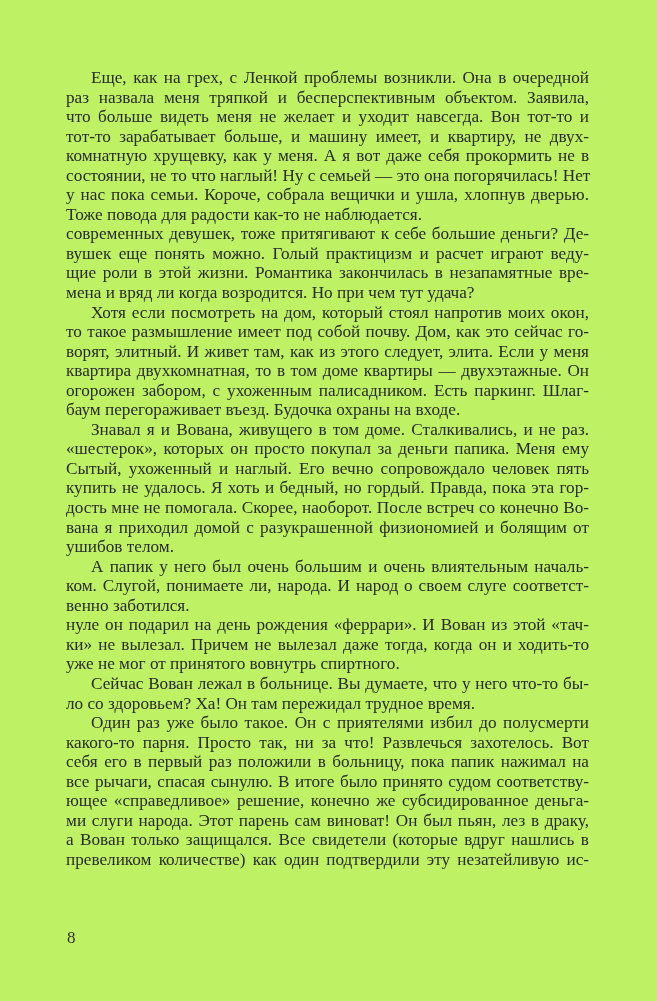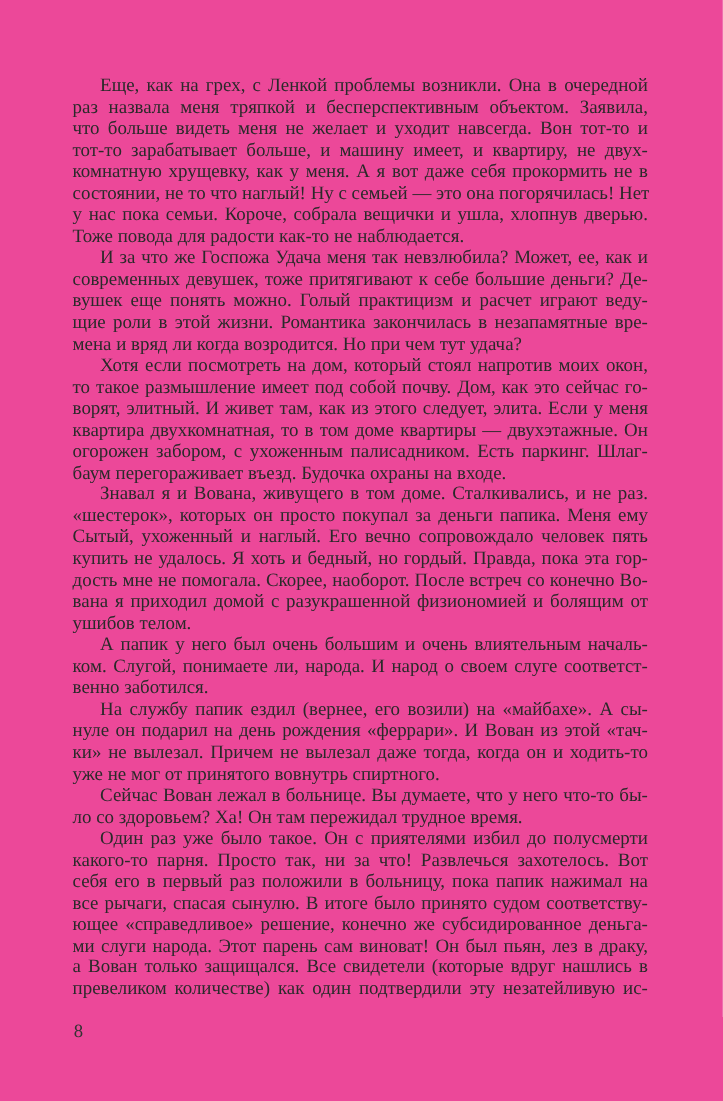--- a/index.html
+++ b/index.html
@@ -2,21 +2,21 @@
 <html><head>
 <meta charset="utf-8">
 <style>
   html, body { margin: 0; padding: 0; }
   body {
     width: 657px; height: 1001px; background: #ffffff; overflow: hidden;
     position: relative;
     font-family: "Liberation Serif", "DejaVu Serif", serif;
     color: #2a2a2a;
   }
-  .page { position: absolute; left: 0; top: 0; width: 657px; height: 1001px; background: #ec4899; }
+  .page { position: absolute; left: 0; top: 0; width: 657px; height: 1001px; background: #bef264; }
   .text-block {
     position: absolute; left: 66px; top: 68px; width: 523px;
   }
   .line {
     display: block; height: 19.55px; line-height: 19.55px;
     font-size: 17.2px; white-space: nowrap;
     text-align: justify; text-align-last: justify;
   }
   .line.indent { padding-left: 25px; }
   .line.last { text-align-last: left; }
@@ -31,42 +31,40 @@
 <div class="page">
   <div class="text-block" id="text-block">
       <span class="line indent">Еще, как на грех, с Ленкой проблемы возникли. Она в очередной</span>
       <span class="line">раз назвала меня тряпкой и бесперспективным объектом. Заявила,</span>
       <span class="line">что больше видеть меня не желает и уходит навсегда. Вон тот-то и</span>
       <span class="line">тот-то зарабатывает больше, и машину имеет, и квартиру, не двух-</span>
       <span class="line">комнатную хрущевку, как у меня. А я вот даже себя прокормить не в</span>
       <span class="line">состоянии, не то что наглый! Ну с семьей — это она погорячилась! Нет</span>
       <span class="line">у нас пока семьи. Короче, собрала вещички и ушла, хлопнув дверью.</span>
       <span class="line last">Тоже повода для радости как-то не наблюдается.</span>
-      <span class="line indent">И за что же Госпожа Удача меня так невзлюбила? Может, ее, как и</span>
       <span class="line">современных девушек, тоже притягивают к себе большие деньги? Де-</span>
       <span class="line">вушек еще понять можно. Голый практицизм и расчет играют веду-</span>
       <span class="line">щие роли в этой жизни. Романтика закончилась в незапамятные вре-</span>
       <span class="line last">мена и вряд ли когда возродится. Но при чем тут удача?</span>
       <span class="line indent">Хотя если посмотреть на дом, который стоял напротив моих окон,</span>
       <span class="line">то такое размышление имеет под собой почву. Дом, как это сейчас го-</span>
       <span class="line">ворят, элитный. И живет там, как из этого следует, элита. Если у меня</span>
       <span class="line">квартира двухкомнатная, то в том доме квартиры — двухэтажные. Он</span>
       <span class="line">огорожен забором, с ухоженным палисадником. Есть паркинг. Шлаг-</span>
       <span class="line last">баум перегораживает въезд. Будочка охраны на входе.</span>
       <span class="line indent">Знавал я и Вована, живущего в том доме. Сталкивались, и не раз.</span>
       <span class="line">«шестерок», которых он просто покупал за деньги папика. Меня ему</span>
       <span class="line">Сытый, ухоженный и наглый. Его вечно сопровождало человек пять</span>
       <span class="line">купить не удалось. Я хоть и бедный, но гордый. Правда, пока эта гор-</span>
       <span class="line">дость мне не помогала. Скорее, наоборот. После встреч со конечно Во-</span>
       <span class="line">вана я приходил домой с разукрашенной физиономией и болящим от</span>
       <span class="line last">ушибов телом.</span>
       <span class="line indent">А папик у него был очень большим и очень влиятельным началь-</span>
       <span class="line">ком. Слугой, понимаете ли, народа. И народ о своем слуге соответст-</span>
       <span class="line last">венно заботился.</span>
-      <span class="line indent">На службу папик ездил (вернее, его возили) на «майбахе». А сы-</span>
       <span class="line">нуле он подарил на день рождения «феррари». И Вован из этой «тач-</span>
       <span class="line">ки» не вылезал. Причем не вылезал даже тогда, когда он и ходить-то</span>
       <span class="line last">уже не мог от принятого вовнутрь спиртного.</span>
       <span class="line indent">Сейчас Вован лежал в больнице. Вы думаете, что у него что-то бы-</span>
       <span class="line last">ло со здоровьем? Ха! Он там пережидал трудное время.</span>
       <span class="line indent">Один раз уже было такое. Он с приятелями избил до полусмерти</span>
       <span class="line">какого-то парня. Просто так, ни за что! Развлечься захотелось. Вот</span>
       <span class="line">себя его в первый раз положили в больницу, пока папик нажимал на</span>
       <span class="line">все рычаги, спасая сынулю. В итоге было принято судом соответству-</span>
       <span class="line">ющее «справедливое» решение, конечно же субсидированное деньга-</span>

